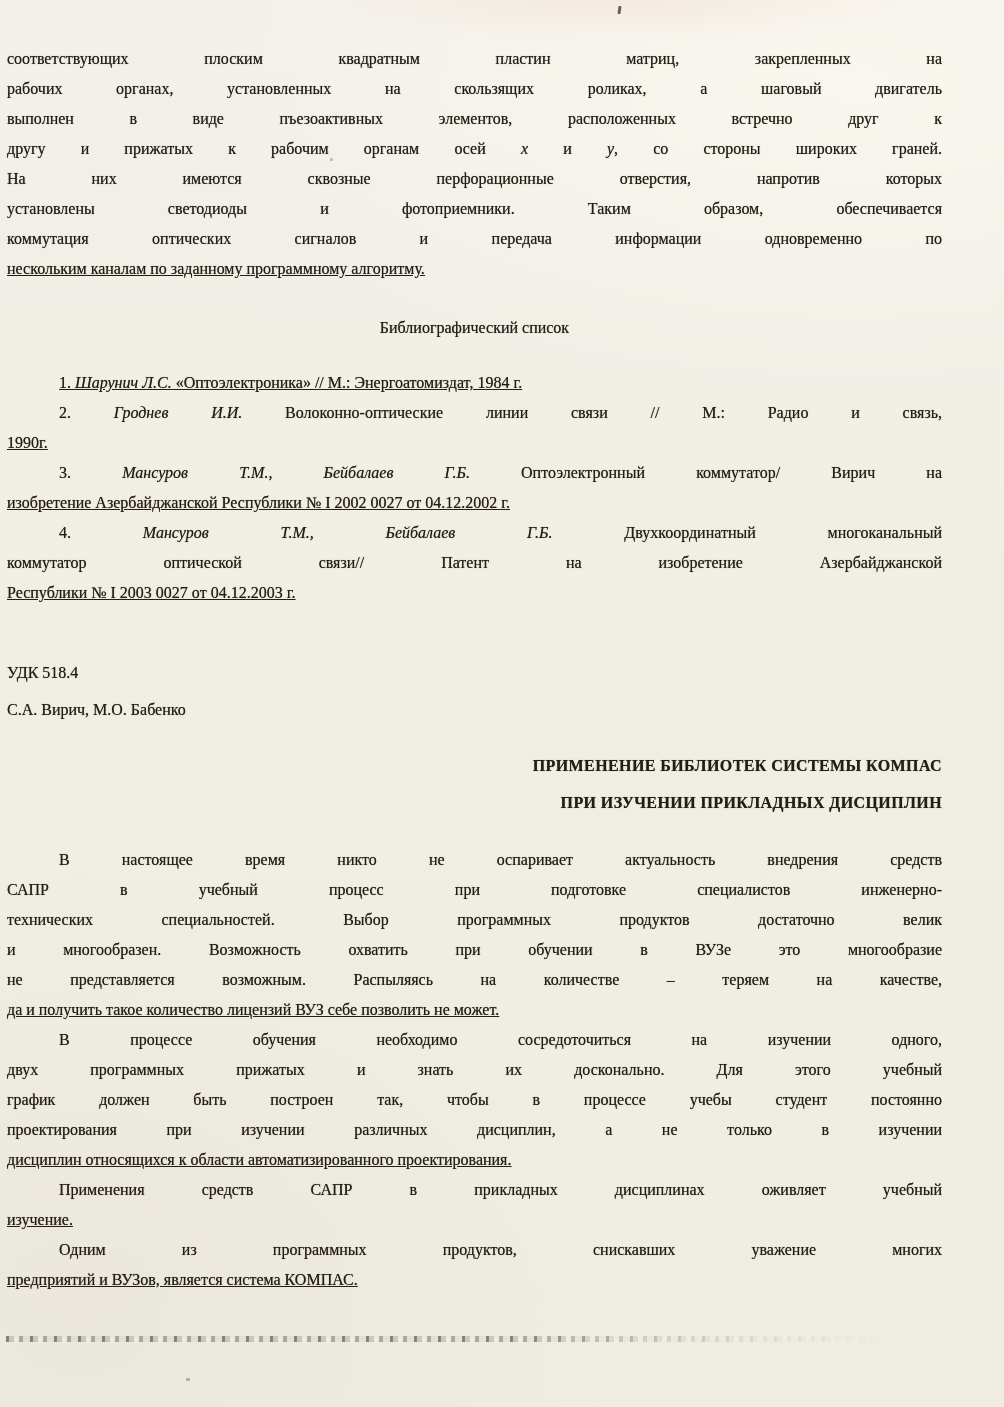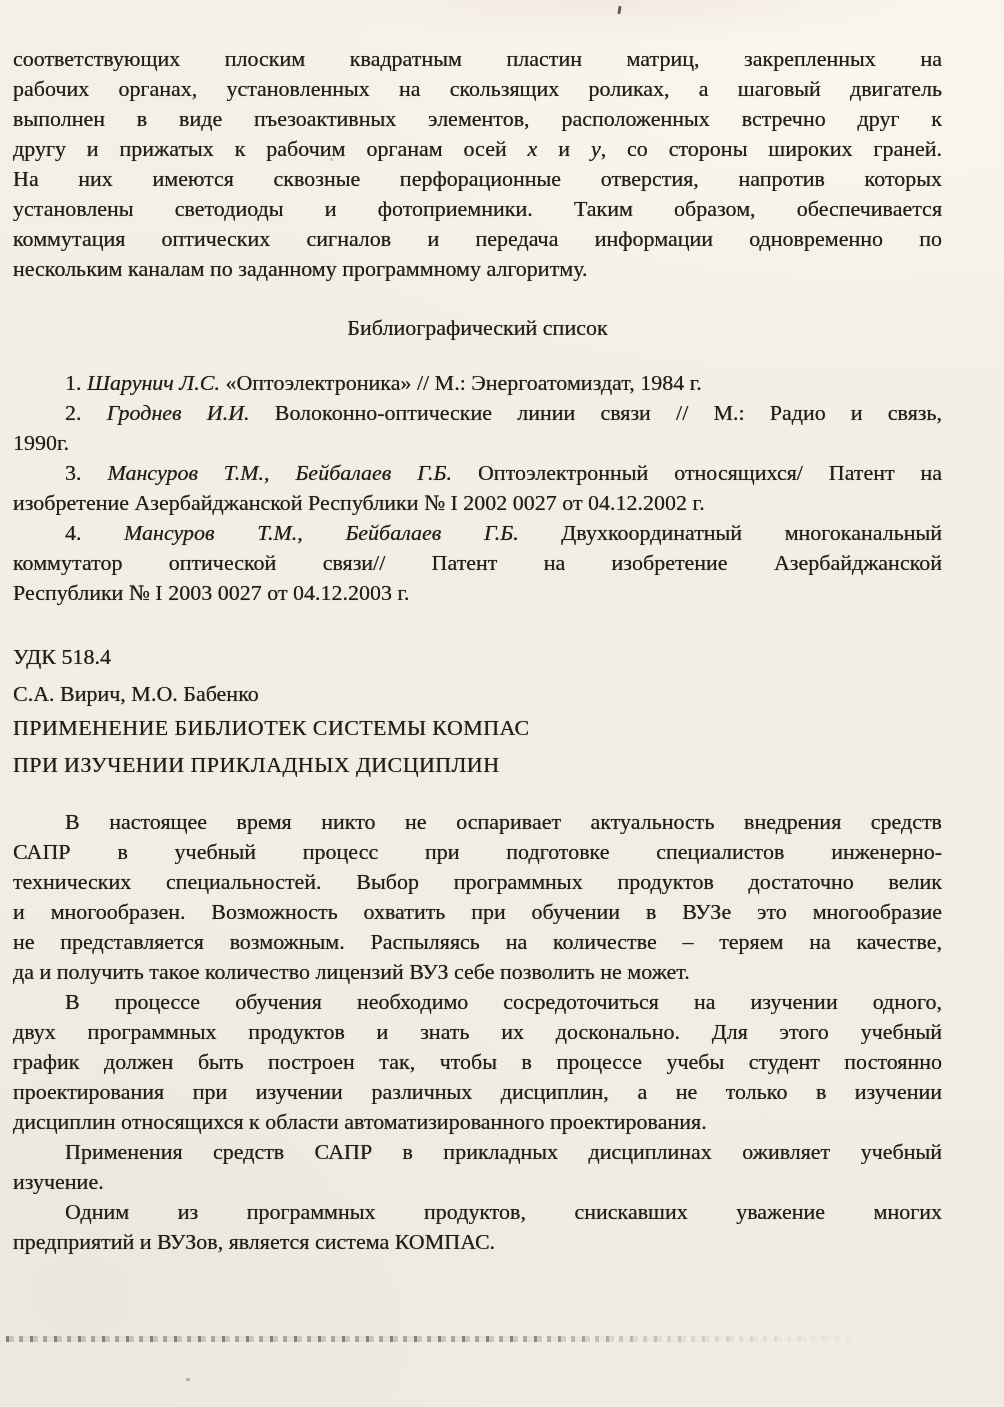--- a/index.html
+++ b/index.html
@@ -12,42 +12,44 @@
     background-image:
       radial-gradient(420px 60px at 62% 0%, rgba(232,196,180,0.22), transparent 70%),
       radial-gradient(1100px 500px at 85% 6%, rgba(255,252,244,0.55), transparent 62%),
       radial-gradient(900px 700px at 8% 92%, rgba(219,213,198,0.22), transparent 60%),
       linear-gradient(180deg, #f3f0e9 0%, #f1eee6 38%, #efece4 100%);
     font-family: "Liberation Serif", "DejaVu Serif", serif;
     color: #241d15;
   }
   .doc {
     position: relative;
-    padding: 44px 62px 0 13px;
-    font-size: 22px;
+    padding: 44px 62px 0 7px;
+    font-size: 16px;
     line-height: 30px;
     text-shadow: 0 0 0.7px rgba(40,32,24,0.75);
   }
   
   .ln { text-align: justify; text-align-last: justify; white-space: nowrap; }
-  .ln.left { text-align: right; text-align-last: left; }
+  .ln.left { text-align: right; text-align-last: left; text-decoration: underline; }
   .indent { text-indent: 52px; }
   .au { font-style: italic; }
   .bib-heading {
     text-align: center;
     font-weight: normal;
     margin-top: 29px;
     margin-bottom: 25px;
   }
-  .udc { margin-top: 34px; text-align: left; }
+  .udc { margin-top: 50px; text-align: left; }
   .article-authors { margin-top: 7px; }
   .article-title {
-    text-align: left;
+    margin-top: 22px;
+    text-align: right;
     line-height: 37px;
     letter-spacing: 0.4px;
+    font-weight: bold;
   }
   .body-start { margin-top: 24px; }
   
   .speck { position: absolute; border-radius: 1px; }
   .speck-1 { left: 618px; top: 6px; width: 3px; height: 8px; background: rgba(70,62,52,0.8); transform: rotate(8deg); }
   .speck-2 { left: 186px; top: 1378px; width: 4px; height: 3px; background: rgba(120,110,92,0.5); }
   .speck-3 { left: 330px; top: 158px; width: 3px; height: 3px; background: rgba(120,110,92,0.4); }
   .cut-line {
     position: absolute;
     left: 6px; top: 1336px;
@@ -83,21 +85,21 @@
 
   <div>
     <div>
       <div class="ln left indent"><span>1. </span><span class="au">Шарунич Л.С.</span><span> «Оптоэлектроника» // М.: Энергоатомиздат, 1984 г.</span></div>
     </div>
     <div>
       <div class="ln indent"><span>2. </span><span class="au">Гроднев И.И.</span><span> Волоконно-оптические линии связи // М.: Радио и связь,</span></div>
       <div class="ln left">1990г.</div>
     </div>
     <div>
-      <div class="ln indent"><span>3. </span><span class="au">Мансуров Т.М., Бейбалаев Г.Б.</span><span> Оптоэлектронный относящихся/ Патент на</span></div>
+      <div class="ln indent"><span>3. </span><span class="au">Мансуров Т.М., Бейбалаев Г.Б.</span><span> Оптоэлектронный коммутатор/ Вирич на</span></div>
       <div class="ln left">изобретение Азербайджанской Республики № I 2002 0027 от 04.12.2002 г.</div>
     </div>
     <div>
       <div class="ln indent"><span>4. </span><span class="au">Мансуров Т.М., Бейбалаев Г.Б.</span><span> Двухкоординатный многоканальный</span></div>
       <div class="ln">коммутатор оптической связи// Патент на изобретение Азербайджанской</div>
       <div class="ln left">Республики № I 2003 0027 от 04.12.2003 г.</div>
     </div>
   </div>
 
   <div class="udc">УДК 518.4</div>
@@ -113,21 +115,21 @@
     <div class="ln indent">В настоящее время никто не оспаривает актуальность внедрения средств</div>
     <div class="ln">САПР в учебный процесс при подготовке специалистов инженерно-</div>
     <div class="ln">технических специальностей. Выбор программных продуктов достаточно велик</div>
     <div class="ln">и многообразен. Возможность охватить при обучении в ВУЗе это многообразие</div>
     <div class="ln">не представляется возможным. Распыляясь на количестве – теряем на качестве,</div>
     <div class="ln left">да и получить такое количество лицензий ВУЗ себе позволить не может.</div>
   </div>
 
   <div>
     <div class="ln indent">В процессе обучения необходимо сосредоточиться на изучении одного,</div>
-    <div class="ln">двух программных продуктов и знать их досконально. Для этого учебный</div>
+    <div class="ln">двух программных прижатых и знать их досконально. Для этого учебный</div>
     <div class="ln">график должен быть построен так, чтобы в процессе учебы студент постоянно</div>
     <div class="ln">проектирования при изучении различных дисциплин, а не только в изучении</div>
     <div class="ln left">дисциплин относящихся к области автоматизированного проектирования.</div>
   </div>
 
   <div>
     <div class="ln indent">Применения средств САПР в прикладных дисциплинах оживляет учебный</div>
     <div class="ln left">изучение.</div>
   </div>
 

